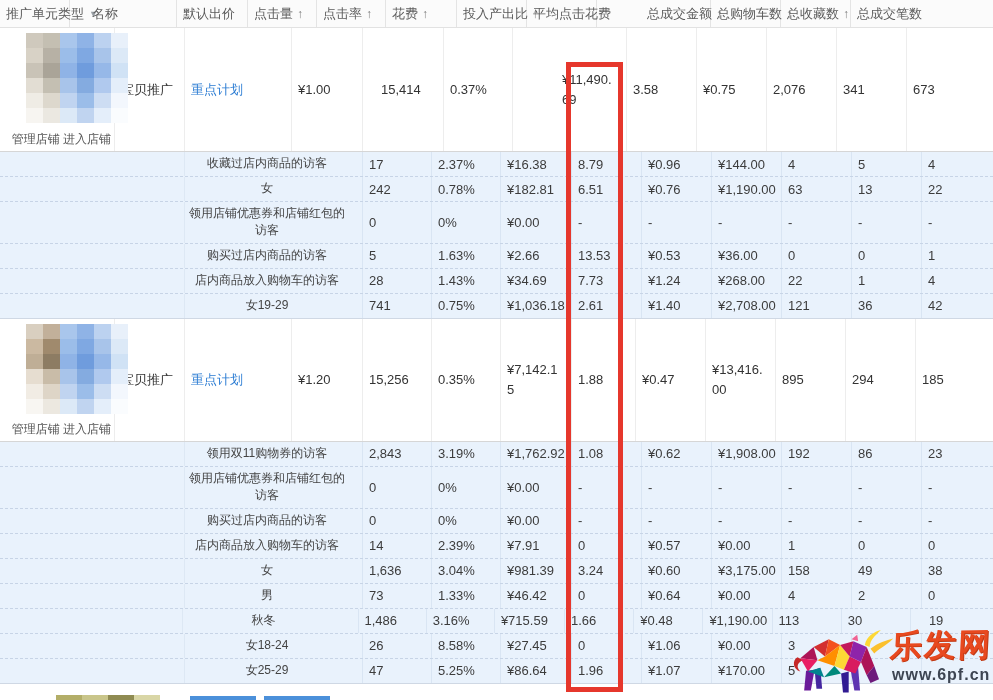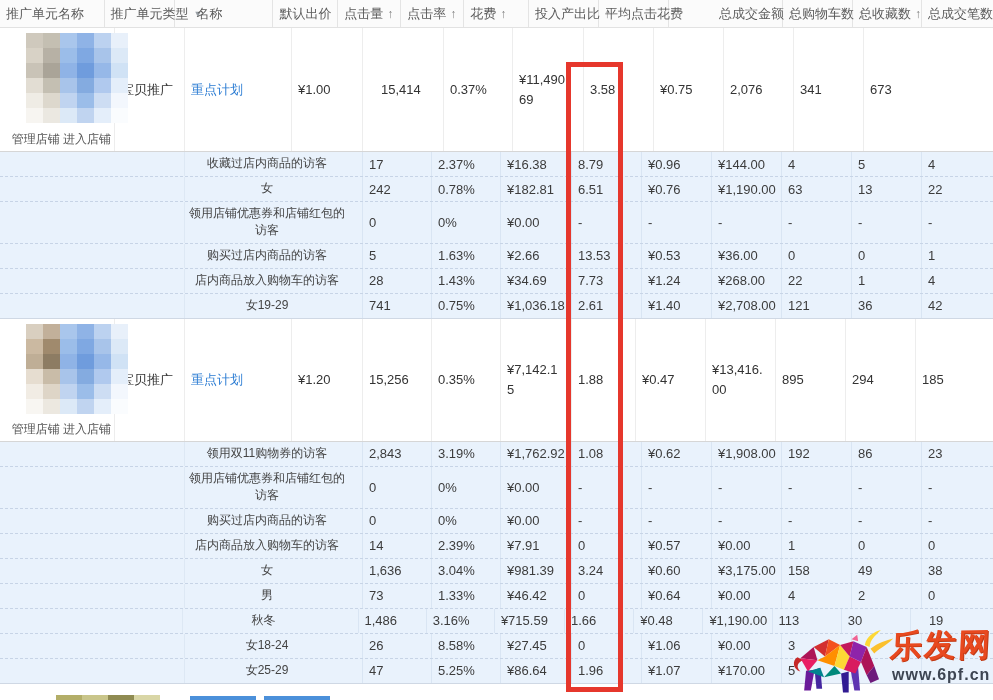--- a/index.html
+++ b/index.html
@@ -45,23 +45,20 @@
   .wm-bull{position:absolute;left:0;top:2px;}
   .wm-brand{position:absolute;left:100px;top:-2px;font-size:32px;font-weight:bold;color:#e8491f;
             letter-spacing:2px;transform:skewX(-4deg) rotate(-1deg);text-shadow:1px 1px 0 #c03a15;white-space:nowrap;}
   .wm-url{position:absolute;left:102px;top:40px;font-size:16px;font-weight:bold;color:#3d4552;letter-spacing:1px;}
 </style>
 </head>
 <body>
 
 <div class="screen">
   <div class="hrow" id="header-row">
-      <div class="hcell" style="width: 115px;">
-        <span>推广单元名称</span>
-      </div>
       <div class="hcell" style="width: 70px;">
         <span>推广单元类型</span>
         <span class="filter-tri">▼</span>
       </div>
       <div class="hcell" style="width: 107px; padding-left: 22px;">
         <span>名称</span>
       </div>
       <div class="hcell" style="width: 71px;">
         <span>默认出价</span>
       </div>
@@ -151,21 +148,21 @@
         </div>
         <div class="mcell" style="width: 71px;">
           <span>¥1.00</span>
         </div>
         <div class="mcell" style="width: 69px; margin-left: 12px;">
           <span>15,414</span>
         </div>
         <div class="mcell" style="width: 69px;">
           <span>0.37%</span>
         </div>
-        <div class="mcell" style="width: 71px;">
+        <div class="mcell" style="width: 71px; margin-left: 43px;">
           <span class="wrapnum">¥11,490.69</span>
         </div>
         <div class="mcell" style="width: 70px;">
           <span>3.58</span>
         </div>
         <div class="mcell" style="width: 70px;">
           <span>¥0.75</span>
         </div>
         <div class="mcell" style="width: 70px;">
           <span>2,076</span>

